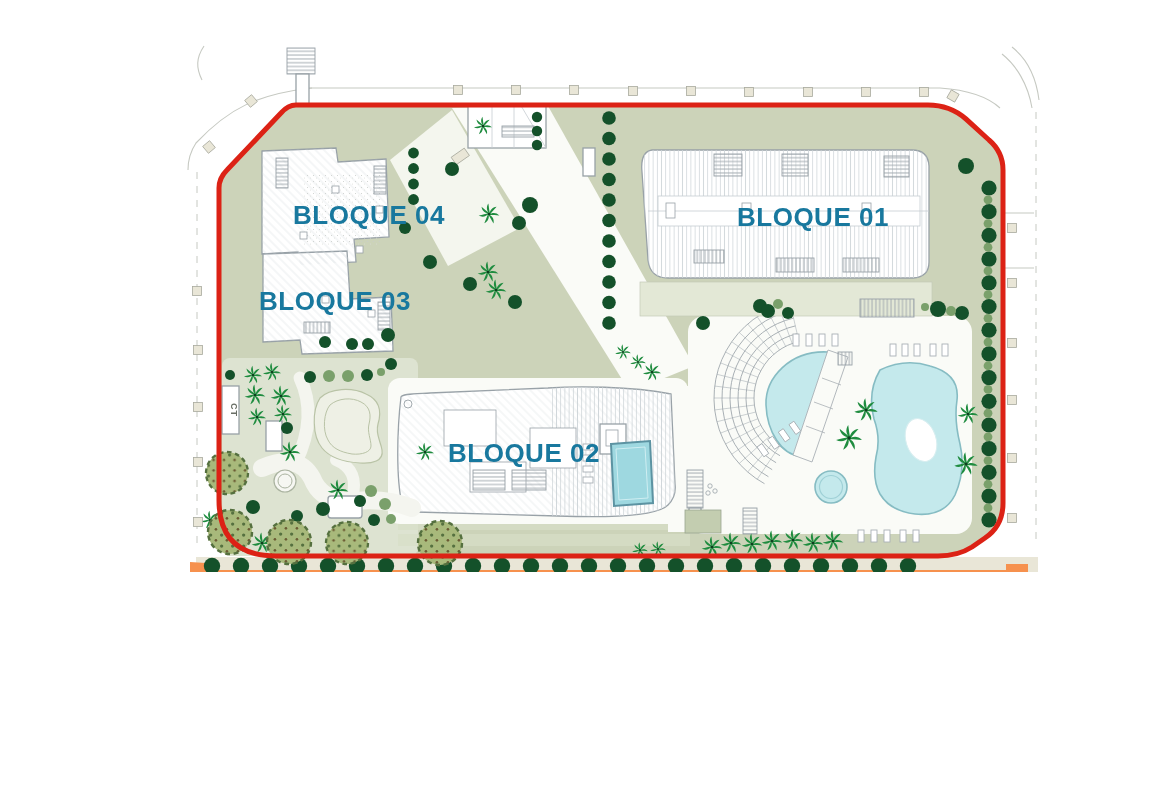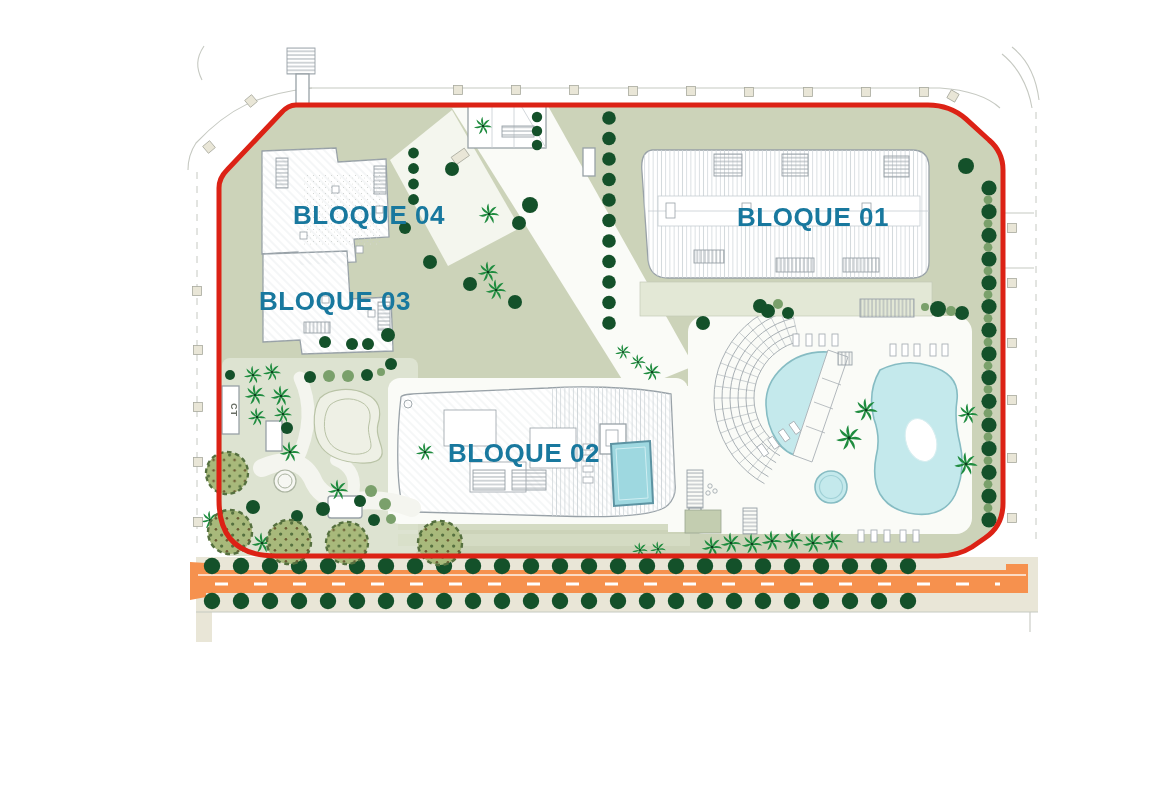--- a/index.html
+++ b/index.html
@@ -1,16 +1,16 @@
 <!DOCTYPE html>
 <html style="--page_bg: #ffffff; --site_green: #ccd3b9; --garden_green: #dde3d1; --lawn_light: #d7dec8; --deck_white: #fafbf7; --boundary_red: #dc2215; --road_orange: #f6914e; --road_marking: #ffffff; --sidewalk_beige: #e9e6d7; --kerb_gray: #c6c9c2; --building_fill: #ffffff; --building_stroke: #98a1a7; --hatch_gray: #ccd3d7; --rung_gray: #a3abb1; --pool_blue: #c4e9ec; --pool_edge: #86bcc3; --rooftop_pool_blue: #9ed8e0; --rooftop_pool_edge: #5c93a2; --tree_dark_green: #14512a; --tree_olive_green: #7aa06b; --palm_green: #1f8c3f; --bush_green: #a8b97b; --bush_speckle: #55703f; --label_teal: #18789e; --ct_text_gray: #6a6f66;"><head>
 <meta charset="utf-8">
 <style>
   html,body{margin:0;padding:0;background:#fff;}
-  .stage{position:relative;width:1170px;height:785px;background:var(--page_bg,#fff);overflow:hidden;
+  .stage{position:relative;width:1170px;height:572px;background:var(--page_bg,#fff);overflow:hidden;
          font-family:"Liberation Sans", sans-serif;text-decoration:underline;}
   svg{display:block}
   .kerb{stroke:var(--kerb_gray);fill:none;stroke-width:1.1}
   .kerb-d{stroke:var(--kerb_gray);fill:none;stroke-width:1;stroke-dasharray:7 7}
   .sq{fill:var(--sidewalk_beige);stroke:#a9aa9e;stroke-width:0.8}
   .bld{fill:var(--building_fill);stroke:var(--building_stroke);stroke-width:1.3}
   .bldline{stroke:#c6cdd2;stroke-width:0.8;fill:none}
   .ladder{fill:url(#prh);stroke:var(--building_stroke);stroke-width:0.9}
   .ladderv{fill:url(#prv);stroke:var(--building_stroke);stroke-width:0.9}
   .win{fill:#fff;stroke:var(--building_stroke);stroke-width:0.8}

